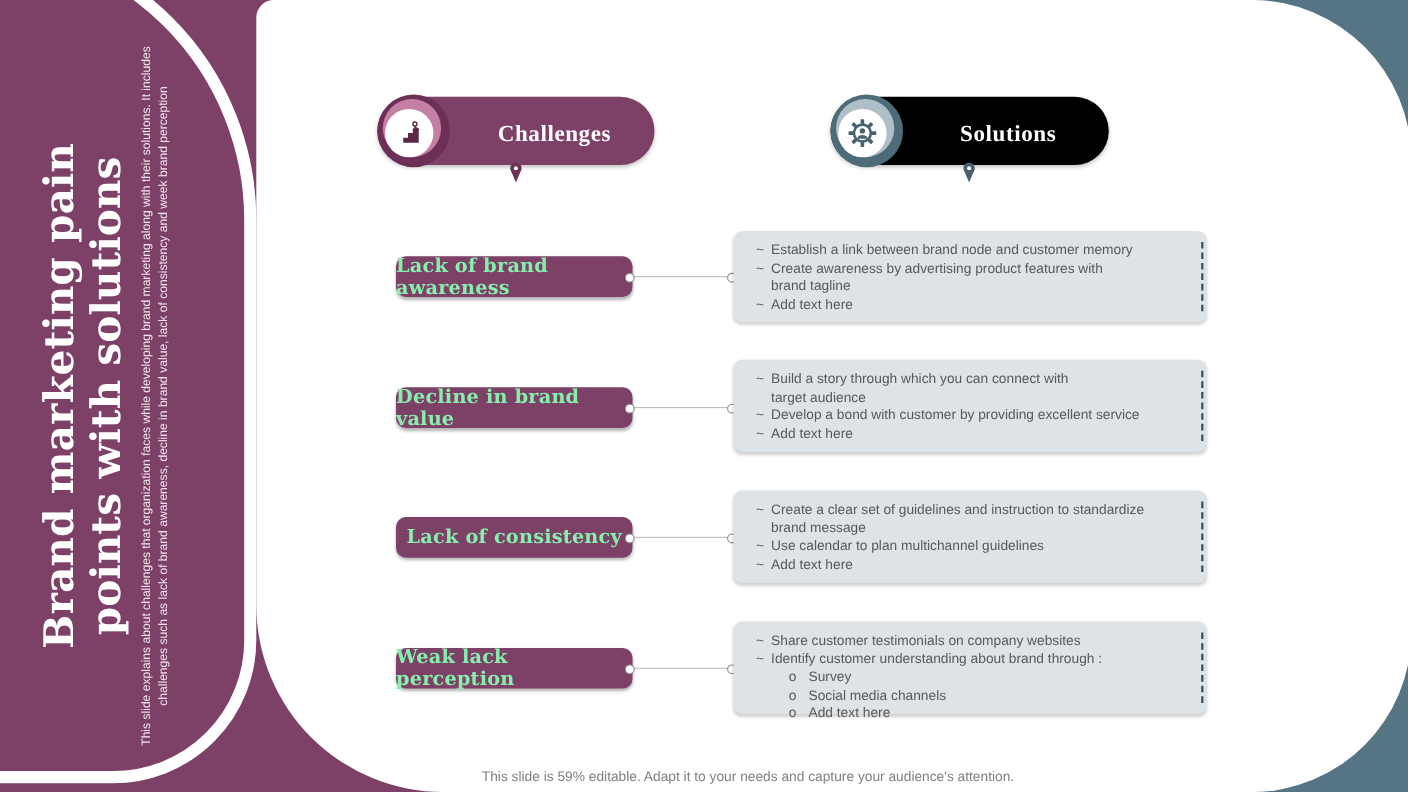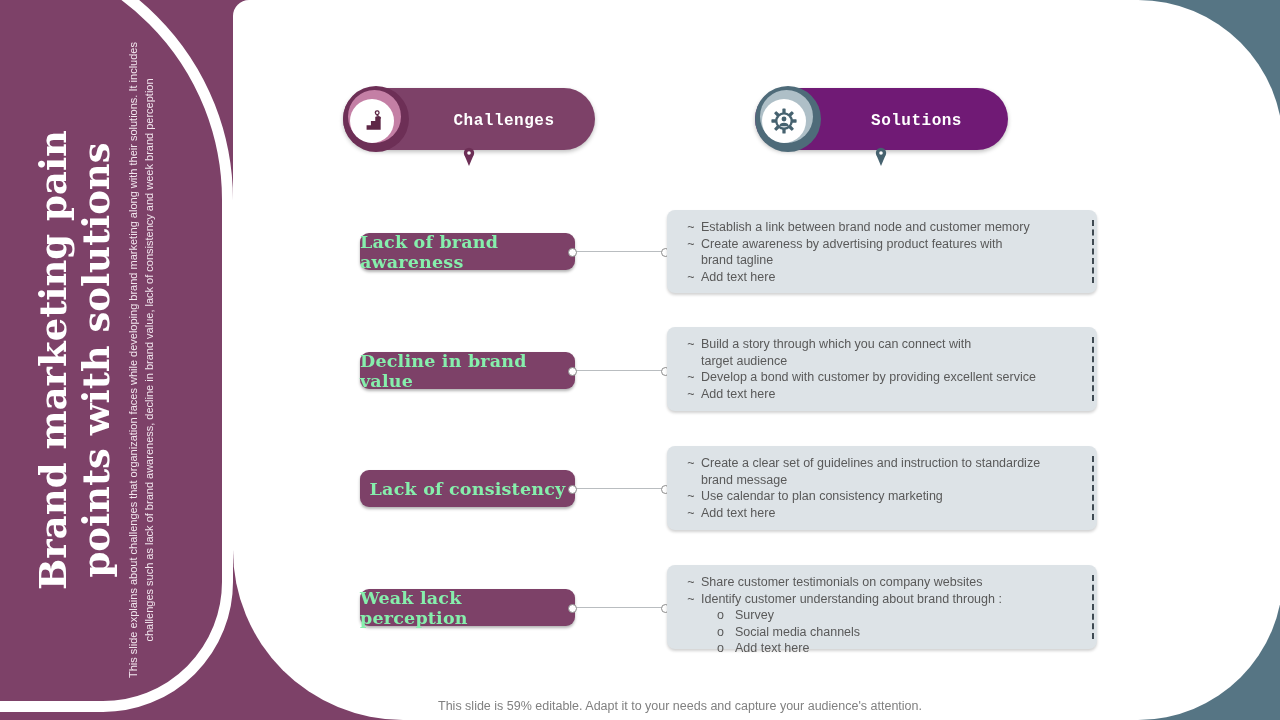--- a/index.html
+++ b/index.html
@@ -19,24 +19,24 @@
       transform:rotate(-90deg);display:flex;flex-direction:column;justify-content:center;
       align-items:center;text-align:center;}
   .sidebar-title{font-family:"DejaVu Serif","Liberation Serif",serif;font-weight:bold;
       font-size:37px;line-height:1.16;color:#ffffff;width:600px;}
   .sidebar-desc{margin-top:9px;font-size:11px;line-height:1.45;color:#f2e6ee;width:640px;}
 
   
   .header-pill{position:absolute;top:88px;height:62px;border-radius:31px;
       box-shadow:0 2px 4px rgba(0,0,0,.25);}
   .header-pill .label{position:absolute;left:70px;right:0;top:0;height:66px;display:flex;
-      align-items:center;justify-content:center;color:#ffffff;font-size:16px;
-      font-family:Liberation Mono, monospace;font-weight:bold;letter-spacing:.5px;}
+      align-items:center;justify-content:center;color:#ffffff;font-size:21px;
+      font-family:Liberation Serif, serif;font-weight:bold;letter-spacing:.5px;}
   .hp-challenges{left:343px;width:252px;background:#7d4168;}
-  .hp-solutions{left:755px;width:253px;background:#701a75;}
+  .hp-solutions{left:755px;width:253px;background:#000000;}
   .badge{position:absolute;left:0px;top:-2px;width:66px;height:66px;border-radius:50%;}
   .badge .ring2{position:absolute;left:5px;top:4px;width:53px;height:53px;border-radius:50%;}
   .badge .ring3{position:absolute;left:7px;top:13px;width:44px;height:44px;border-radius:50%;
       background:#ffffff;display:flex;align-items:center;justify-content:center;}
   .b-challenges{background:#6d2f56;} .b-challenges .ring2{background:#c47fa5;}
   .b-solutions{background:#4e6b79;} .b-solutions .ring2{background:#aebfc7;}
 
   .pin{position:absolute;top:147px;width:14px;height:20px;}
 
   
@@ -175,21 +175,21 @@
   <div class="node" style="left:568px;top:485px"></div>
   <div class="node" style="left:661px;top:485px"></div>
   <div class="sol-box" style="top:446px;height:84px">
     <div class="dash-edge"></div>
     <div class="bullet">
       <span class="mark">~</span>
       <span class="txt">Create a clear set of guidelines and instruction to standardize brand message</span>
     </div>
     <div class="bullet">
       <span class="mark">~</span>
-      <span class="txt">Use calendar to plan consistency marketing</span>
+      <span class="txt">Use calendar to plan multichannel guidelines</span>
     </div>
     <div class="bullet">
       <span class="mark">~</span>
       <span class="txt">Add text here</span>
     </div>
   </div>
 
   <div class="challenge-pill" style="top:589px">Weak lack perception</div>
   <div class="connector" style="top:607px"></div>
   <div class="node" style="left:568px;top:604px"></div>

